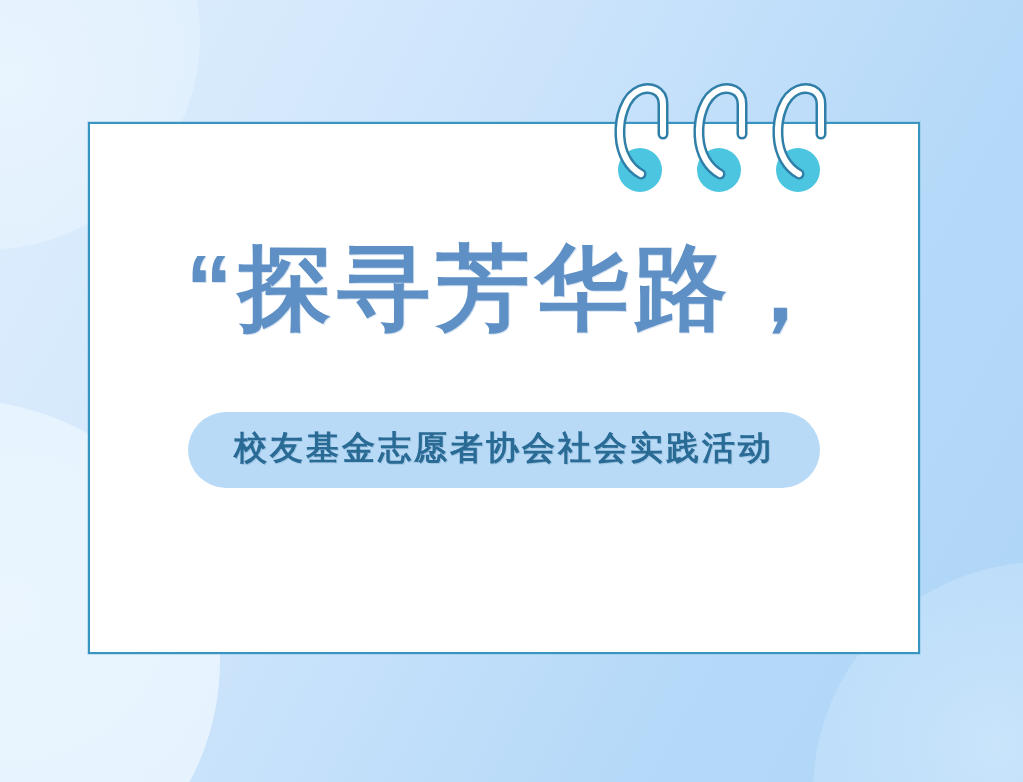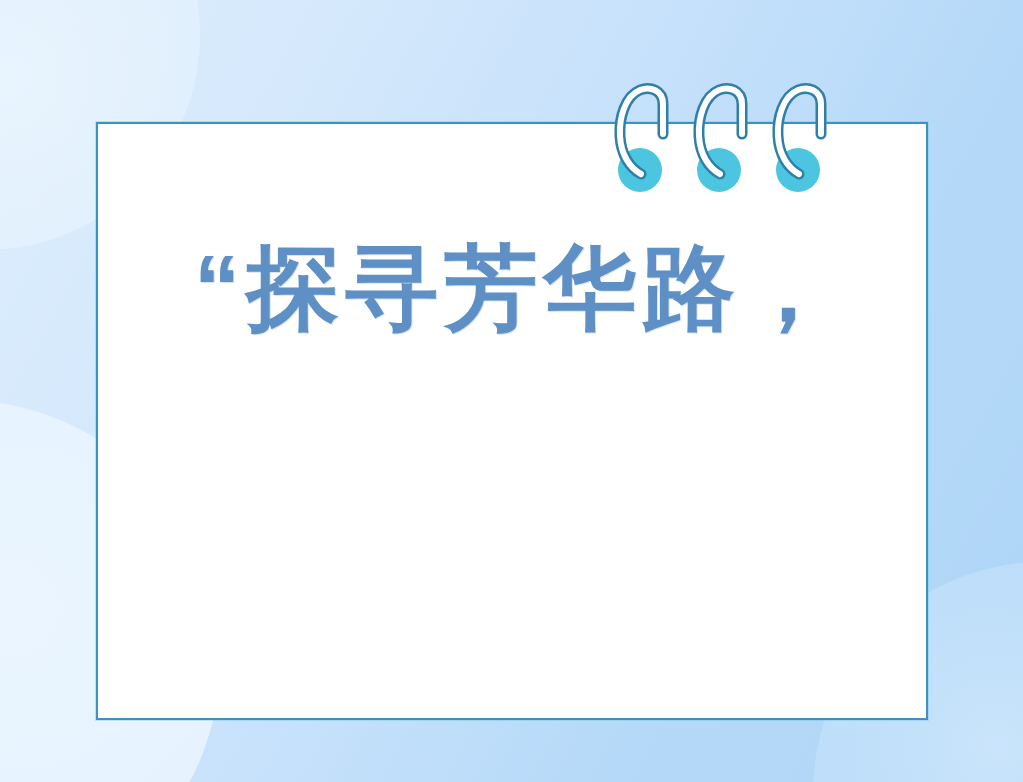--- a/index.html
+++ b/index.html
@@ -49,24 +49,24 @@
     width: 460px;
     height: 460px;
     right: -250px;
     bottom: -240px;
     background: radial-gradient(circle at 40% 40%, #c9e4fb 0%, rgba(201,228,251,0.35) 62%, rgba(201,228,251,0) 76%);
   }
 
   
   #card {
     position: absolute;
-    left: 96px;
+    left: 88px;
     top: 122px;
     width: 832px;
-    height: 598px;
+    height: 532px;
     background: #ffffff;
     border: 2px solid #3a94c0;
     box-sizing: border-box;
     box-shadow: 0 0 0 1px rgba(120,185,220,0.35);
     text-align: center;
   }
 
   
   #card-inner {
     position: absolute;
@@ -121,20 +121,21 @@
   <div class="blob blob-top-left"></div>
   <div class="blob blob-bottom-left"></div>
   <div class="blob blob-bottom-right"></div>
 
   <div id="card">
     <div id="card-inner">
 
       <div class="title-line title-line-1">“探寻芳华路，</div>
 
 
+      <div id="subtitle-pill">校友基金志愿者协会社会实践活动</div>
 
     </div>
   </div>
 
   <svg id="rings" viewBox="0 0 1023 782">
 
     <g>
       <circle cx="640" cy="170" r="22" fill="#4cc6e0"></circle>
       <path d="M 663 134
                L 663 104

